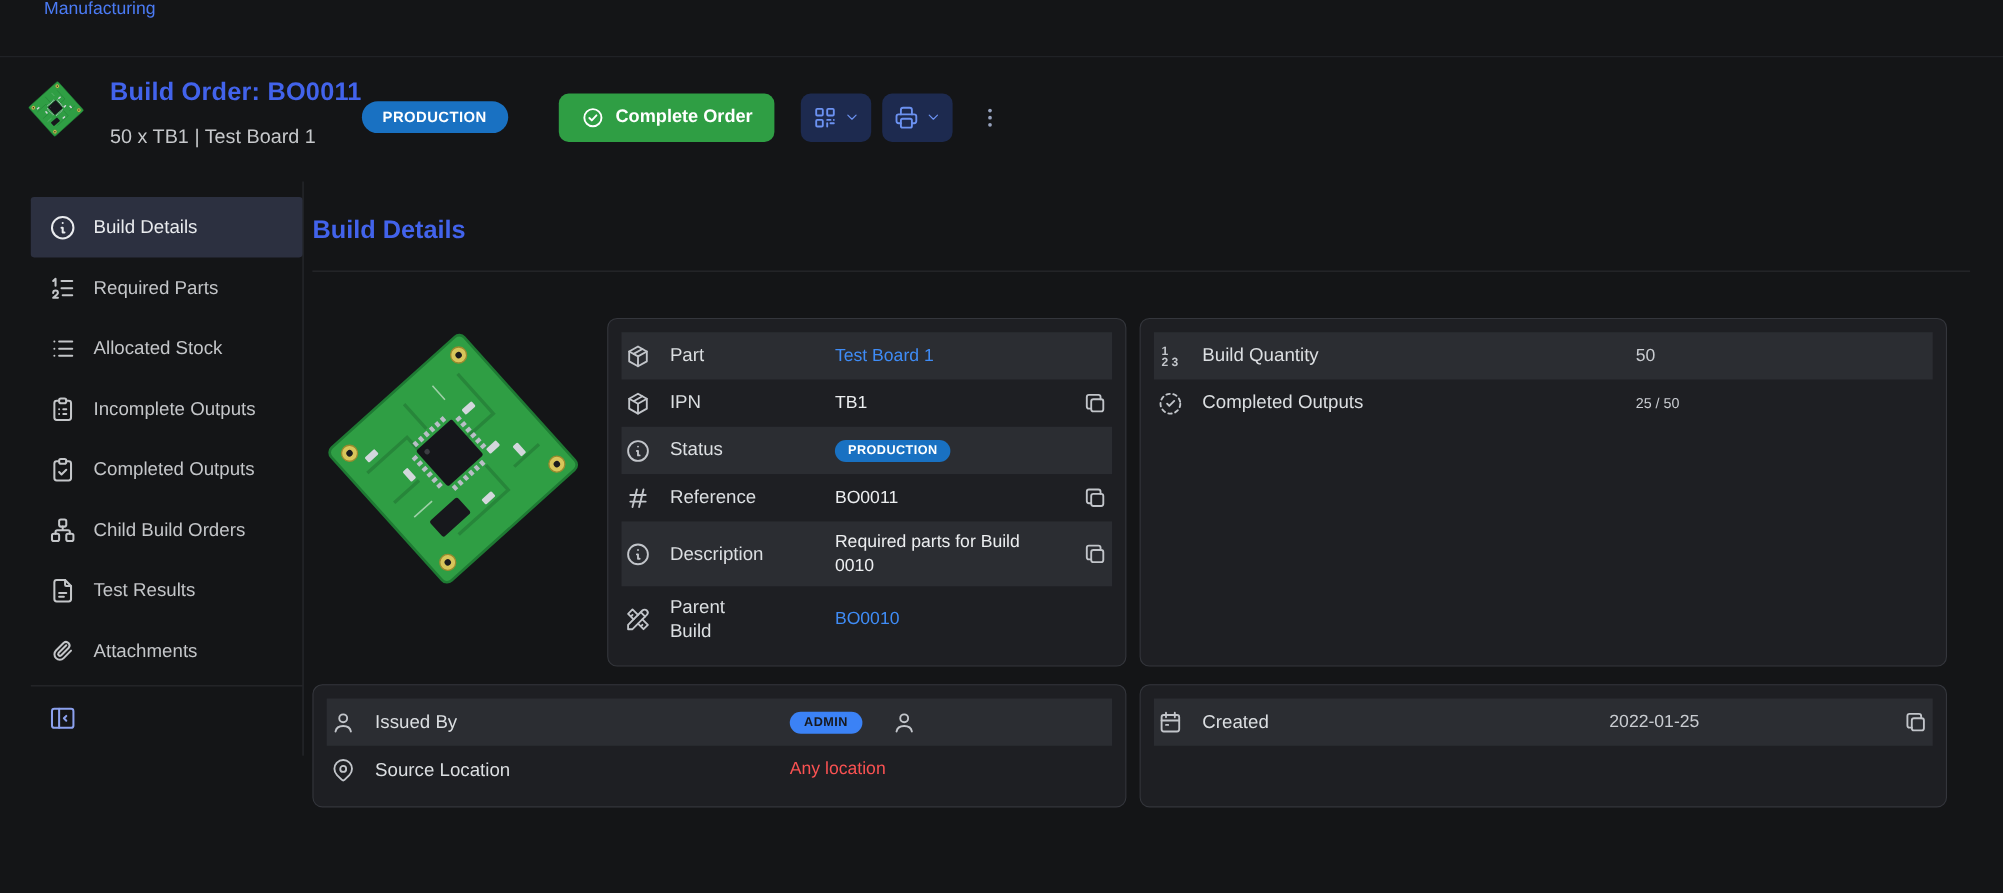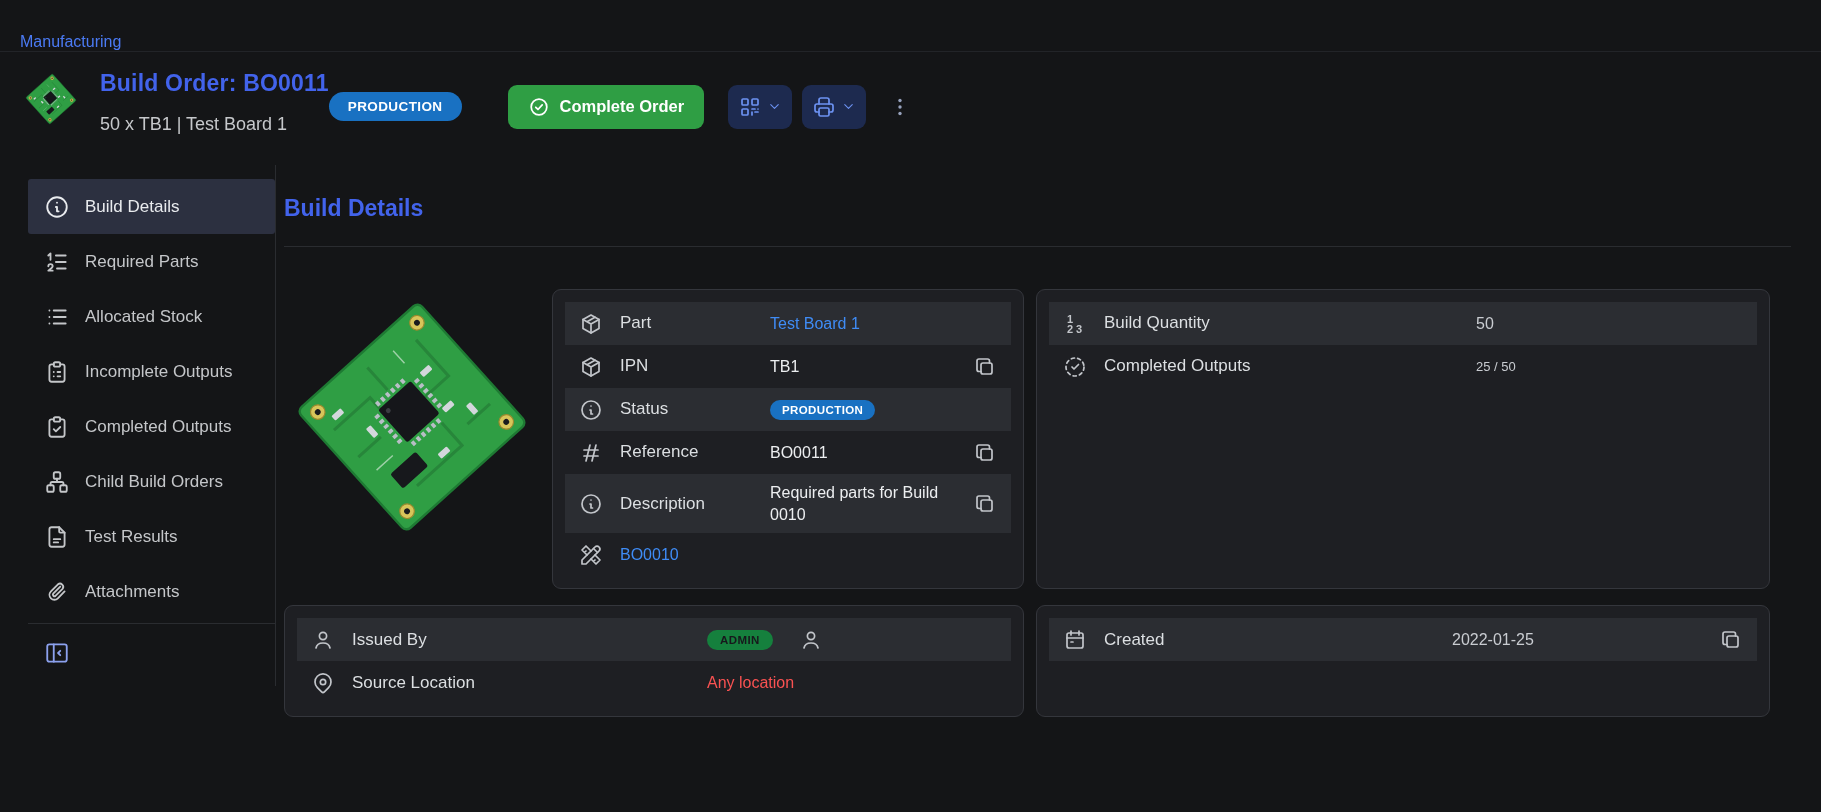--- a/index.html
+++ b/index.html
@@ -5,33 +5,33 @@
   *{margin:0;padding:0;box-sizing:border-box}
   html,body{width:1821px;height:812px}
   body{background:#141517;color:#c9ccd1;font-family:"Liberation Sans",sans-serif;font-size:16px;overflow:hidden}
   svg.t{fill:none;stroke:currentColor;stroke-width:1.7;stroke-linecap:round;stroke-linejoin:round;width:100%;height:100%}
   .ic{display:inline-flex;flex:none;align-items:center;justify-content:center}
   .ic-15{width:15px;height:15px}
   .ic-22{width:22px;height:22px}
   .ic-24{width:24px;height:24px}
   .ic-26{width:26px;height:26px}
 
-  .crumbbar{height:52px;display:flex;align-items:flex-end;padding:0 20px;border-bottom:1px solid #222428}
+  .crumbbar{height:52px;display:flex;align-items:flex-start;padding:0 40px;border-bottom:1px solid #222428}
   .crumb{color:#4b7bf5;font-size:16px;text-decoration:none;cursor:pointer}
 
   .header{display:flex;justify-content:flex-start;padding:18px 30px 30px 24px}
   .hleft{display:flex;gap:22px}
   .thumbbox{width:54px;height:54px;display:flex;align-items:center;justify-content:center;margin-top:2px;cursor:pointer}
   .title{color:#4263eb;font-size:23px;font-weight:700;letter-spacing:.2px}
   .subtitle{color:#c6c8cb;font-size:18px;margin-top:17px}
   .hright{display:flex;align-items:center;gap:10px;margin-top:8px}
   .badge{background:#1971c2;color:#fff;font-weight:700;border-radius:20px;letter-spacing:.4px;display:inline-block}
   .badge-lg{font-size:13.5px;padding:7px 19px;margin-right:36px}
   .badge-sm{font-size:11.5px;padding:4px 12px}
-  .badge-admin{background:#15803d;color:#17181c;font-weight:700;font-size:11.5px;padding:4px 13px;border-radius:20px;letter-spacing:.4px}
+  .badge-admin{background:#3b82f6;color:#17181c;font-weight:700;font-size:11.5px;padding:4px 13px;border-radius:20px;letter-spacing:.4px}
   .btn-green{display:flex;align-items:center;gap:10px;background:#2f9e44;color:#fff;border:none;border-radius:9px;padding:11px 20px;font-size:16.5px;font-weight:600;font-family:inherit;cursor:pointer;margin-right:14px}
   .iconbtn{display:flex;align-items:center;gap:5px;background:#1d2a4f;color:#6c92f2;border:none;border-radius:9px;padding:0 10px;height:44px;cursor:pointer}
   .dotsbtn{background:none;border:none;color:#97a2bd;cursor:pointer;margin-left:12px;display:flex}
 
   .bodyrow{display:flex;align-items:flex-start}
   .sidebar{width:276px;flex:none;border-right:1px solid #2a2c30;padding:14px 0 16px 28px;display:flex;flex-direction:column}
   .sitem{display:flex;align-items:center;gap:15px;height:55px;padding:0 14px 0 16px;font-size:17px;color:#c4c6c9;cursor:pointer;border-radius:3px}
   .sitem .ic{color:#c4c6c9}
   .sitem.active{background:#2c3040;color:#e9ebee}
   .sitem.active .ic{color:#e9ebee}
@@ -41,21 +41,21 @@
   .content{flex:1;padding:30px 30px 0 8px}
   .heading{color:#4263eb;font-size:23px;font-weight:700}
   .divider{height:1px;background:#2a2c30;margin-top:24px}
   .grid{display:grid;grid-template-columns:740px 734px;gap:16px 12px;margin-top:42px}
   .topleft{display:flex;gap:12px}
   .imgbox{width:256px;height:256px;flex:none;display:flex;align-items:center;justify-content:center;cursor:pointer}
   .pcb-rot{width:182px;height:182px;transform:rotate(-42deg)}
   .pcb-sm{width:40px;height:40px;transform:rotate(-42deg)}
 
   .panel{background:#1e1f23;border:1px solid #34363c;border-radius:9px;padding:12px}
-  .drow{display:flex;align-items:center;min-height:43px;padding:8px 14px}
+  .drow{display:flex;align-items:center;min-height:43px;padding:8px 3px}
   .drow.striped{background:#2b2d32}
   .row-ic{color:#c2c5ca;margin-right:17px}
   .rlabel{width:150px;flex:none;font-size:17px;color:#dcdfe2;line-height:1.3}
   .lbl-narrow{display:block;max-width:74px}
   .rvalue{flex:1;font-size:16px;color:#eceef0;display:flex;}
   .desc-val{max-width:205px;line-height:1.35;display:inline-block}
   .link{color:#3f8cf6;cursor:pointer;text-decoration:none}
   .red{color:#fa5252}
   .copy{color:#c2c5ca;cursor:pointer;margin-left:auto}
   .varea{width:267px;flex:none;display:flex;align-items:center}
@@ -349,20 +349,23 @@
                 </svg>
               </span>
           </div>
           <div class="drow">
             <span class="ic ic-24 row-ic">
                 <svg class="t" viewBox="0 0 24 24">
                   <path d="M3 21h4l13-13a1.5 1.5 0 0 0-4-4L3 17v4"></path>
                   <path d="M14.5 5.5l4 4M12 8L7 3 3 7l5 5M7 8L5.5 9.5M16 12l5 5-4 4-5-5M16 17l-1.5 1.5"></path>
                 </svg>
               </span>
+            <span class="rlabel">
+                <span class="lbl-narrow">Parent Build</span>
+              </span>
             <span class="rvalue">
                 <a class="link">BO0010</a>
               </span>
           </div>
         </div>
       </div>
 
       <div class="panel">
         <div class="drow striped">
           <span class="ic ic-24 row-ic">

